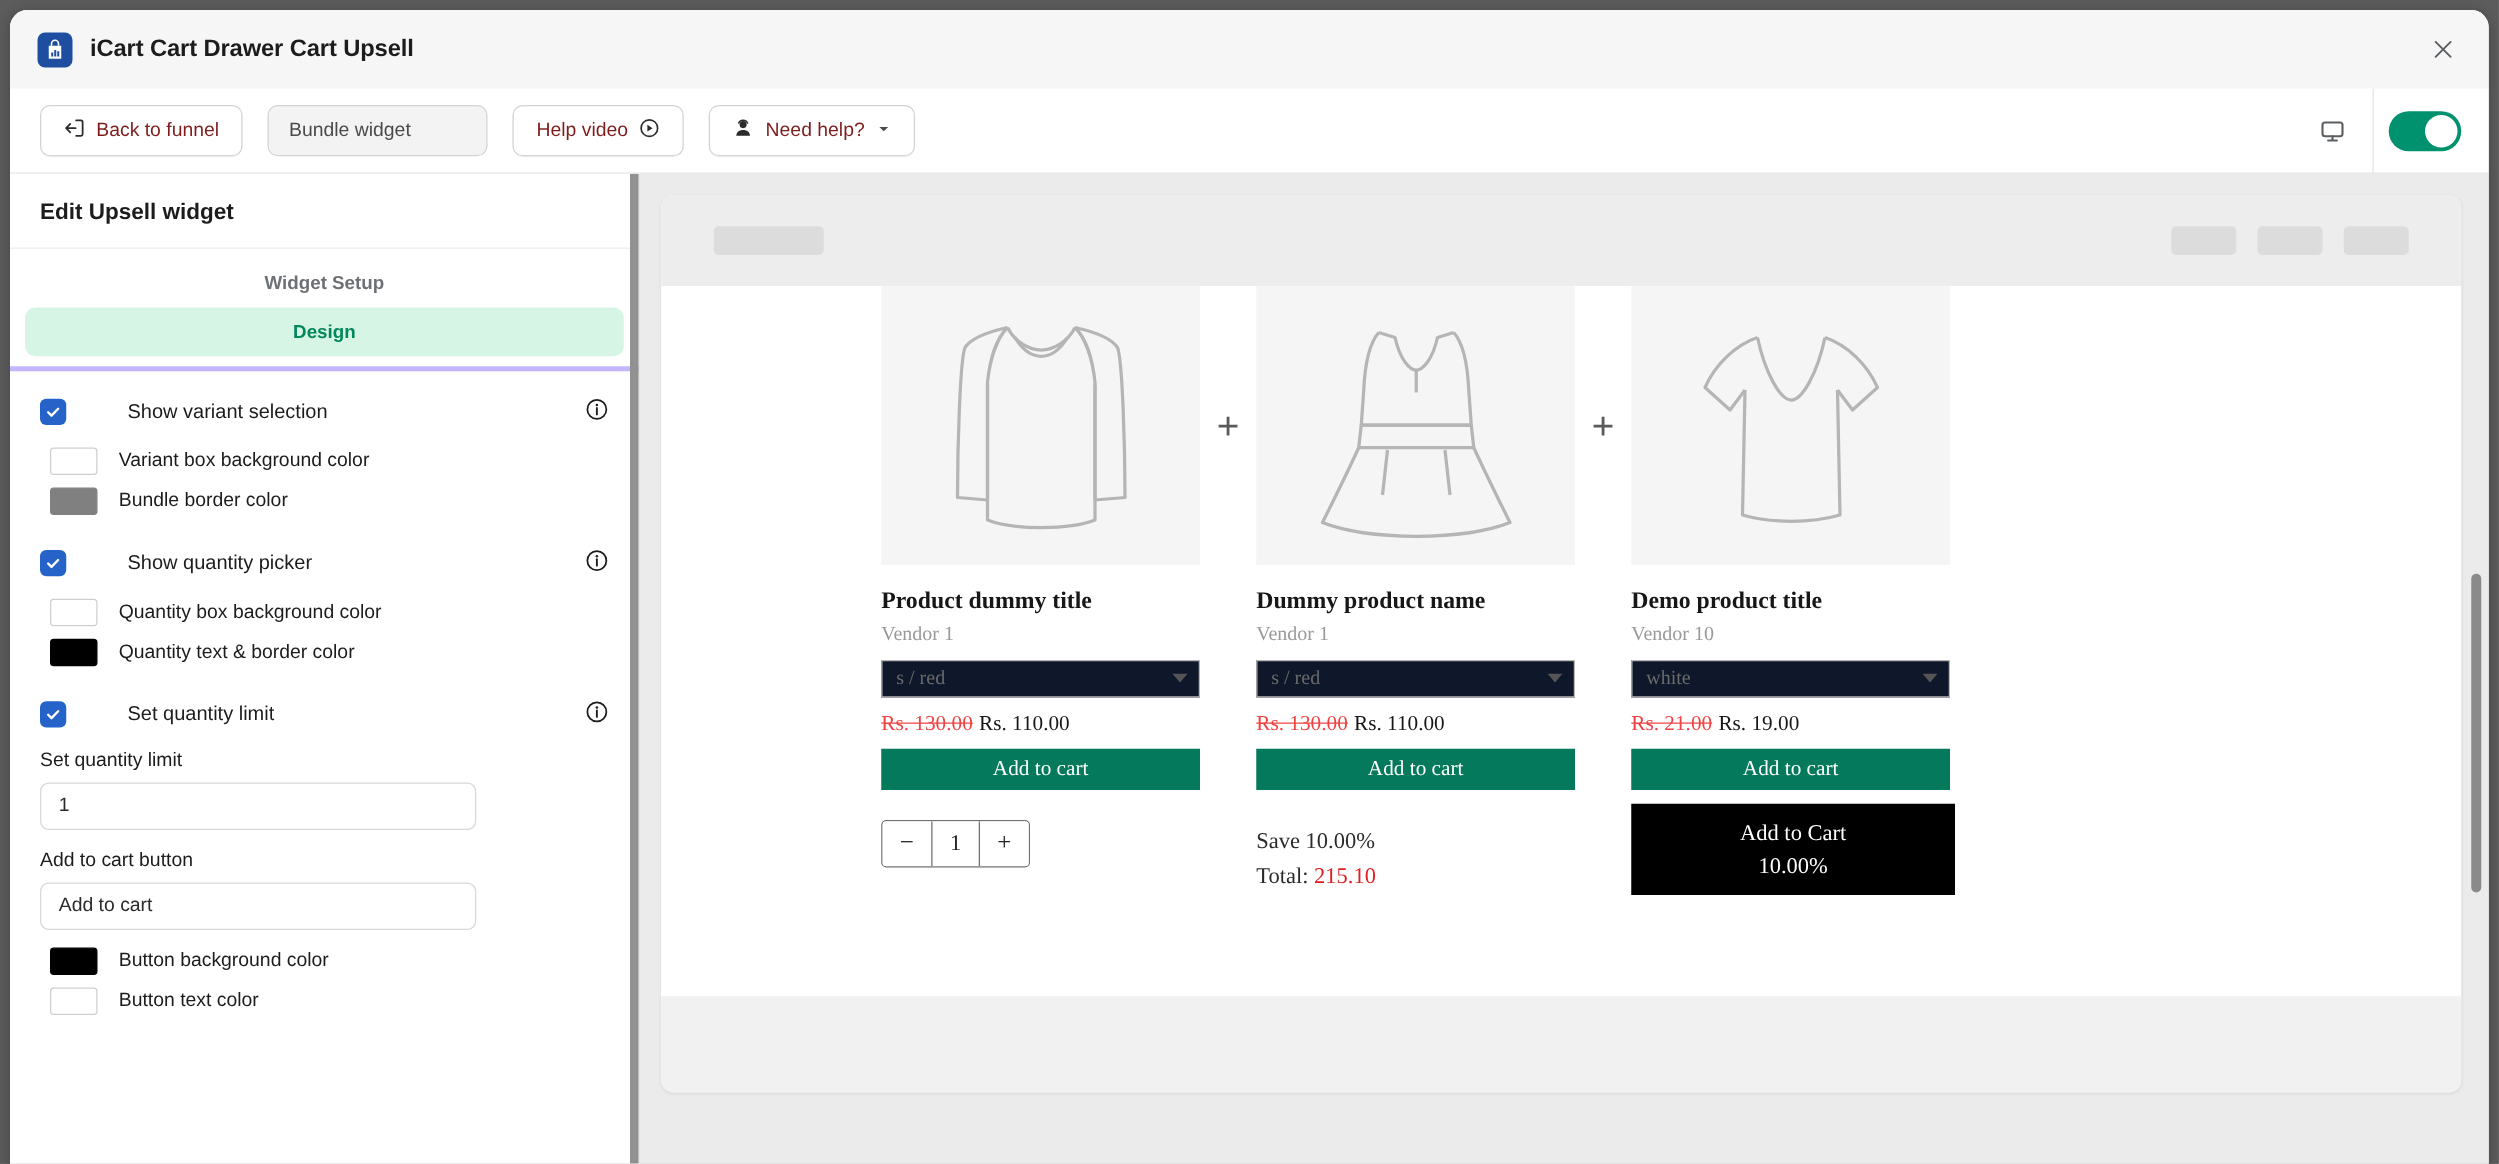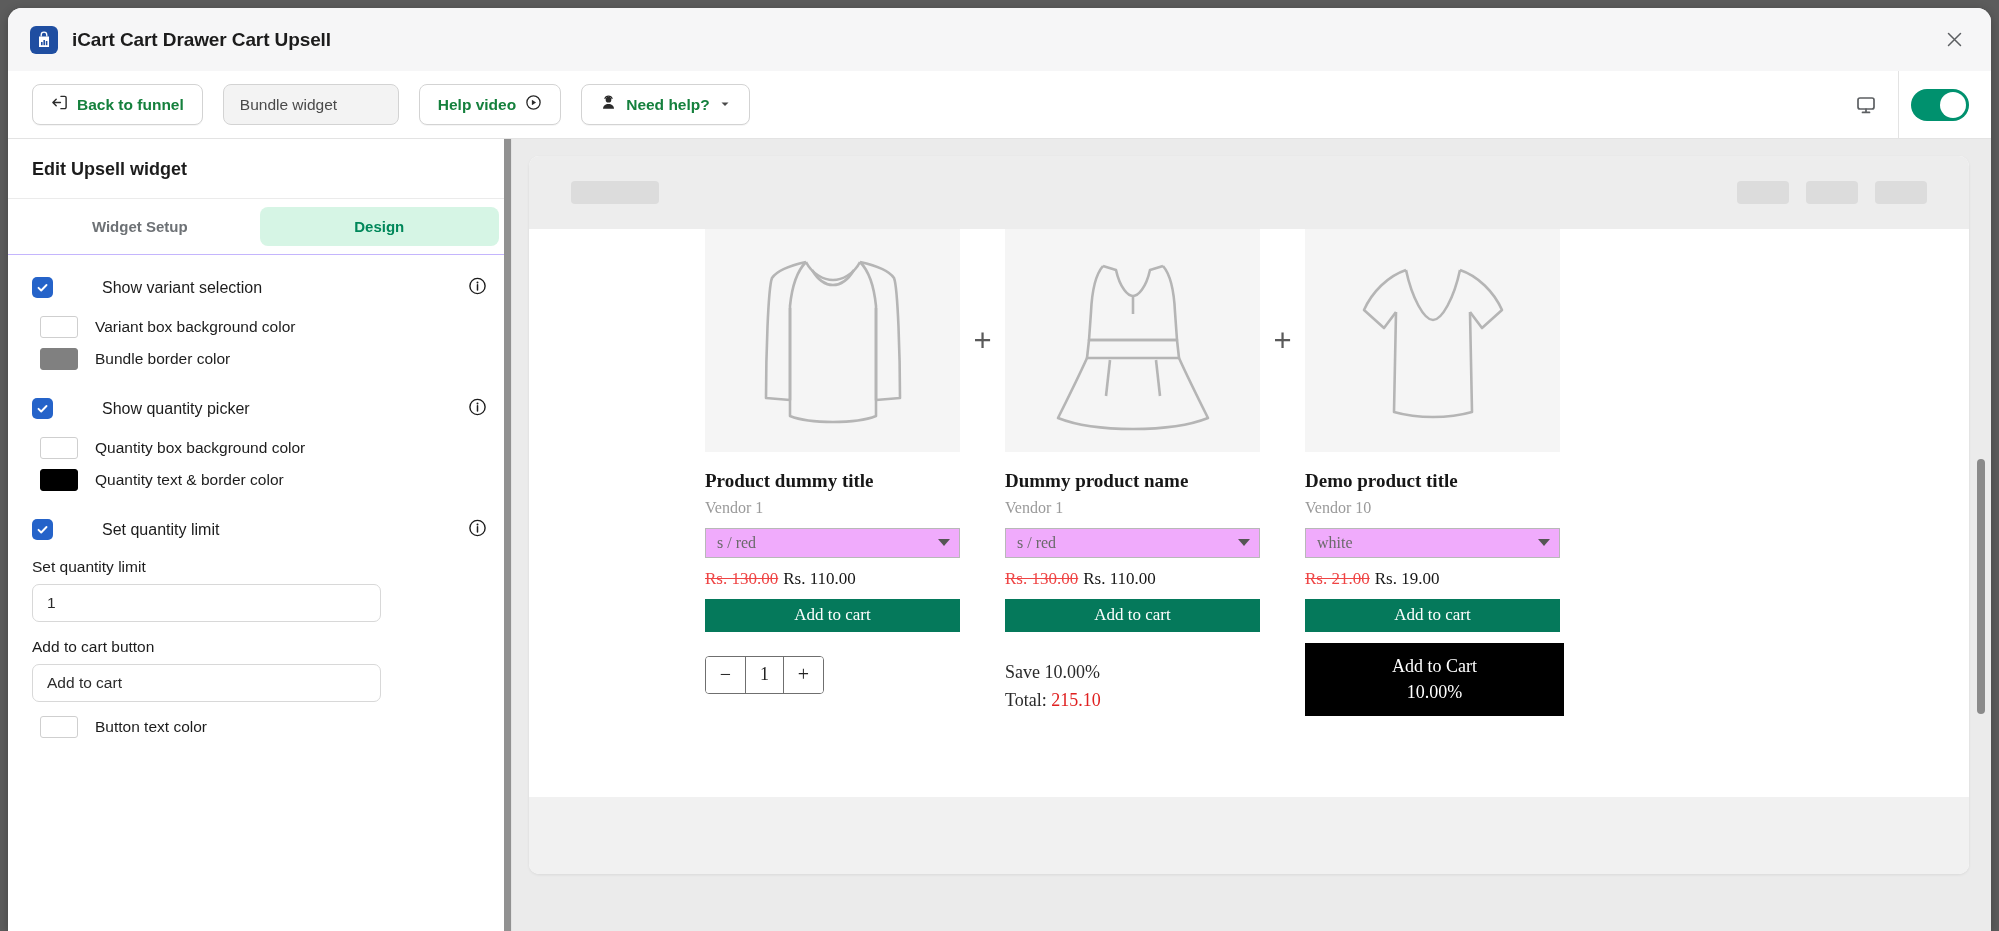--- a/index.html
+++ b/index.html
@@ -65,22 +65,22 @@
   }
   .tb-btn {
     height: 41px;
     border: 1px solid #d3d3d3;
     border-radius: 8px;
     background: #ffffff;
     display: flex; align-items: center;
     gap: 9px;
     padding: 0 18px;
     font-size: 15.5px;
-    font-weight: bold;
-    color: #15803d;
+    font-weight: normal;
+    color: #7f1d1d;
     cursor: pointer;
     box-shadow: 0 1px 0 rgba(0,0,0,.04);
     white-space: nowrap;
   }
   .tb-btn.flat {
     background: #f3f3f3;
     font-weight: normal;
     color: #4a4a4a;
     width: 176px;
     padding: 0 16px;
@@ -123,22 +123,23 @@
     position: relative;
     overflow: hidden;
   }
   .sb-header {
     padding: 20px 24px 18px 24px;
     border-bottom: 1px solid #ebebeb;
   }
   .sb-title { font-size: 18px; font-weight: bold; color: #1c1c1c; }
   .tabs {
     display: flex;
-    border-bottom: 1px solid #c4b5fd;
+    border-bottom: 4px solid #c4b5fd;
     padding: 8px 12px 8px 12px;
+    flex-direction: column;
   }
   .tab {
     flex: 1;
     text-align: center;
     padding: 11px 0;
     font-size: 15px;
     font-weight: bold;
     color: #6d7175;
     border-radius: 8px;
     cursor: pointer;
@@ -275,21 +276,21 @@
   .prod-vendor {
     font-size: 16px;
     color: #9a9a9a;
     margin-top: 7px;
   }
   .variant-select {
     margin-top: 11px;
     width: 100%;
     height: 30px;
     border: 1px solid #b8b8b8;
-    background: #f0abfc;
+    background: #0f172a;
     display: flex; align-items: center;
     justify-content: space-between;
     padding: 0 9px 0 11px;
     font-size: 16px;
     color: #6a6a6a;
     cursor: pointer;
   }
   .caret { width: 0; height: 0; border-left: 6px solid transparent; border-right: 6px solid transparent; border-top: 7px solid #555; }
   .price-row {
     margin-top: 11px;
@@ -553,20 +554,24 @@
 
         <div class="field-label">Set quantity limit</div>
         <input class="text-input" value="1" style="">
 
         <div class="field-label">Add to cart button</div>
         <input class="text-input" value="Add to cart" style="">
 
         <div style="height:14px"></div>
 
         <div class="color-row">
+          <div class="swatch" style="background:#000000;border-color:#000000"></div>
+          <div class="color-label">Button background color</div>
+        </div>
+        <div class="color-row">
           <div class="swatch" style="background:#ffffff"></div>
           <div class="color-label">Button text color</div>
         </div>
       </div>
 
       <div class="sb-scrollbar"></div>
     </div>
 
     <div class="preview-pane">
       <div class="preview-card">

